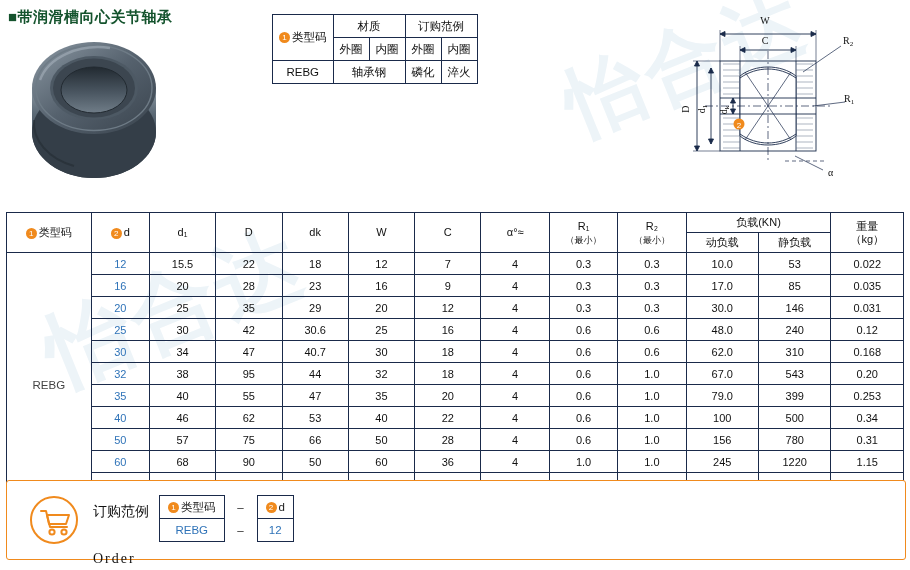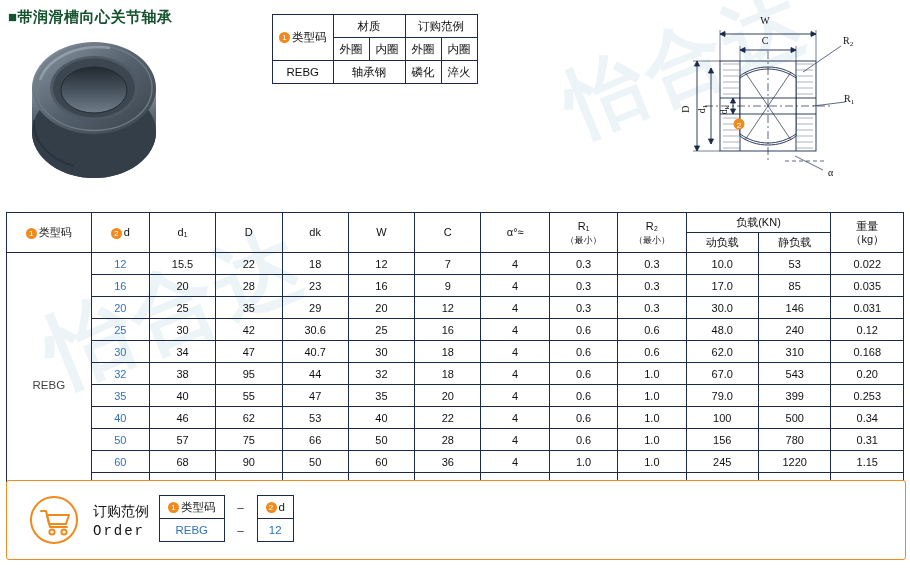--- a/index.html
+++ b/index.html
@@ -91,21 +91,21 @@
   
   .order-box{
     position:absolute;left:6px;top:480px;width:898px;height:78px;
     border:1px solid #f08a1d;border-radius:3px;background:#fff;
   }
   .cart{position:absolute;left:22px;top:14px;}
   .order-label{
     position:absolute;left:86px;top:20px;
     font-size:14px;color:#111;line-height:1.45;
   }
-  .order-label .ord2{font-family:Liberation Mono, monospace;letter-spacing:2px;}
+  .order-label .ord2{font-family:Liberation Serif, serif;letter-spacing:2px;margin-top:28px;}
   .order-table{
     position:absolute;left:152px;top:14px;
     border-collapse:collapse;font-size:11.5px;
   }
   .order-table td{
     border:1px solid #1a2a4a;text-align:center;padding:3px 8px;height:16px;
   }
   .order-table td.dash{border:none;width:16px;}
   .order-table .val{color:#2f73b8;}
 </style>

